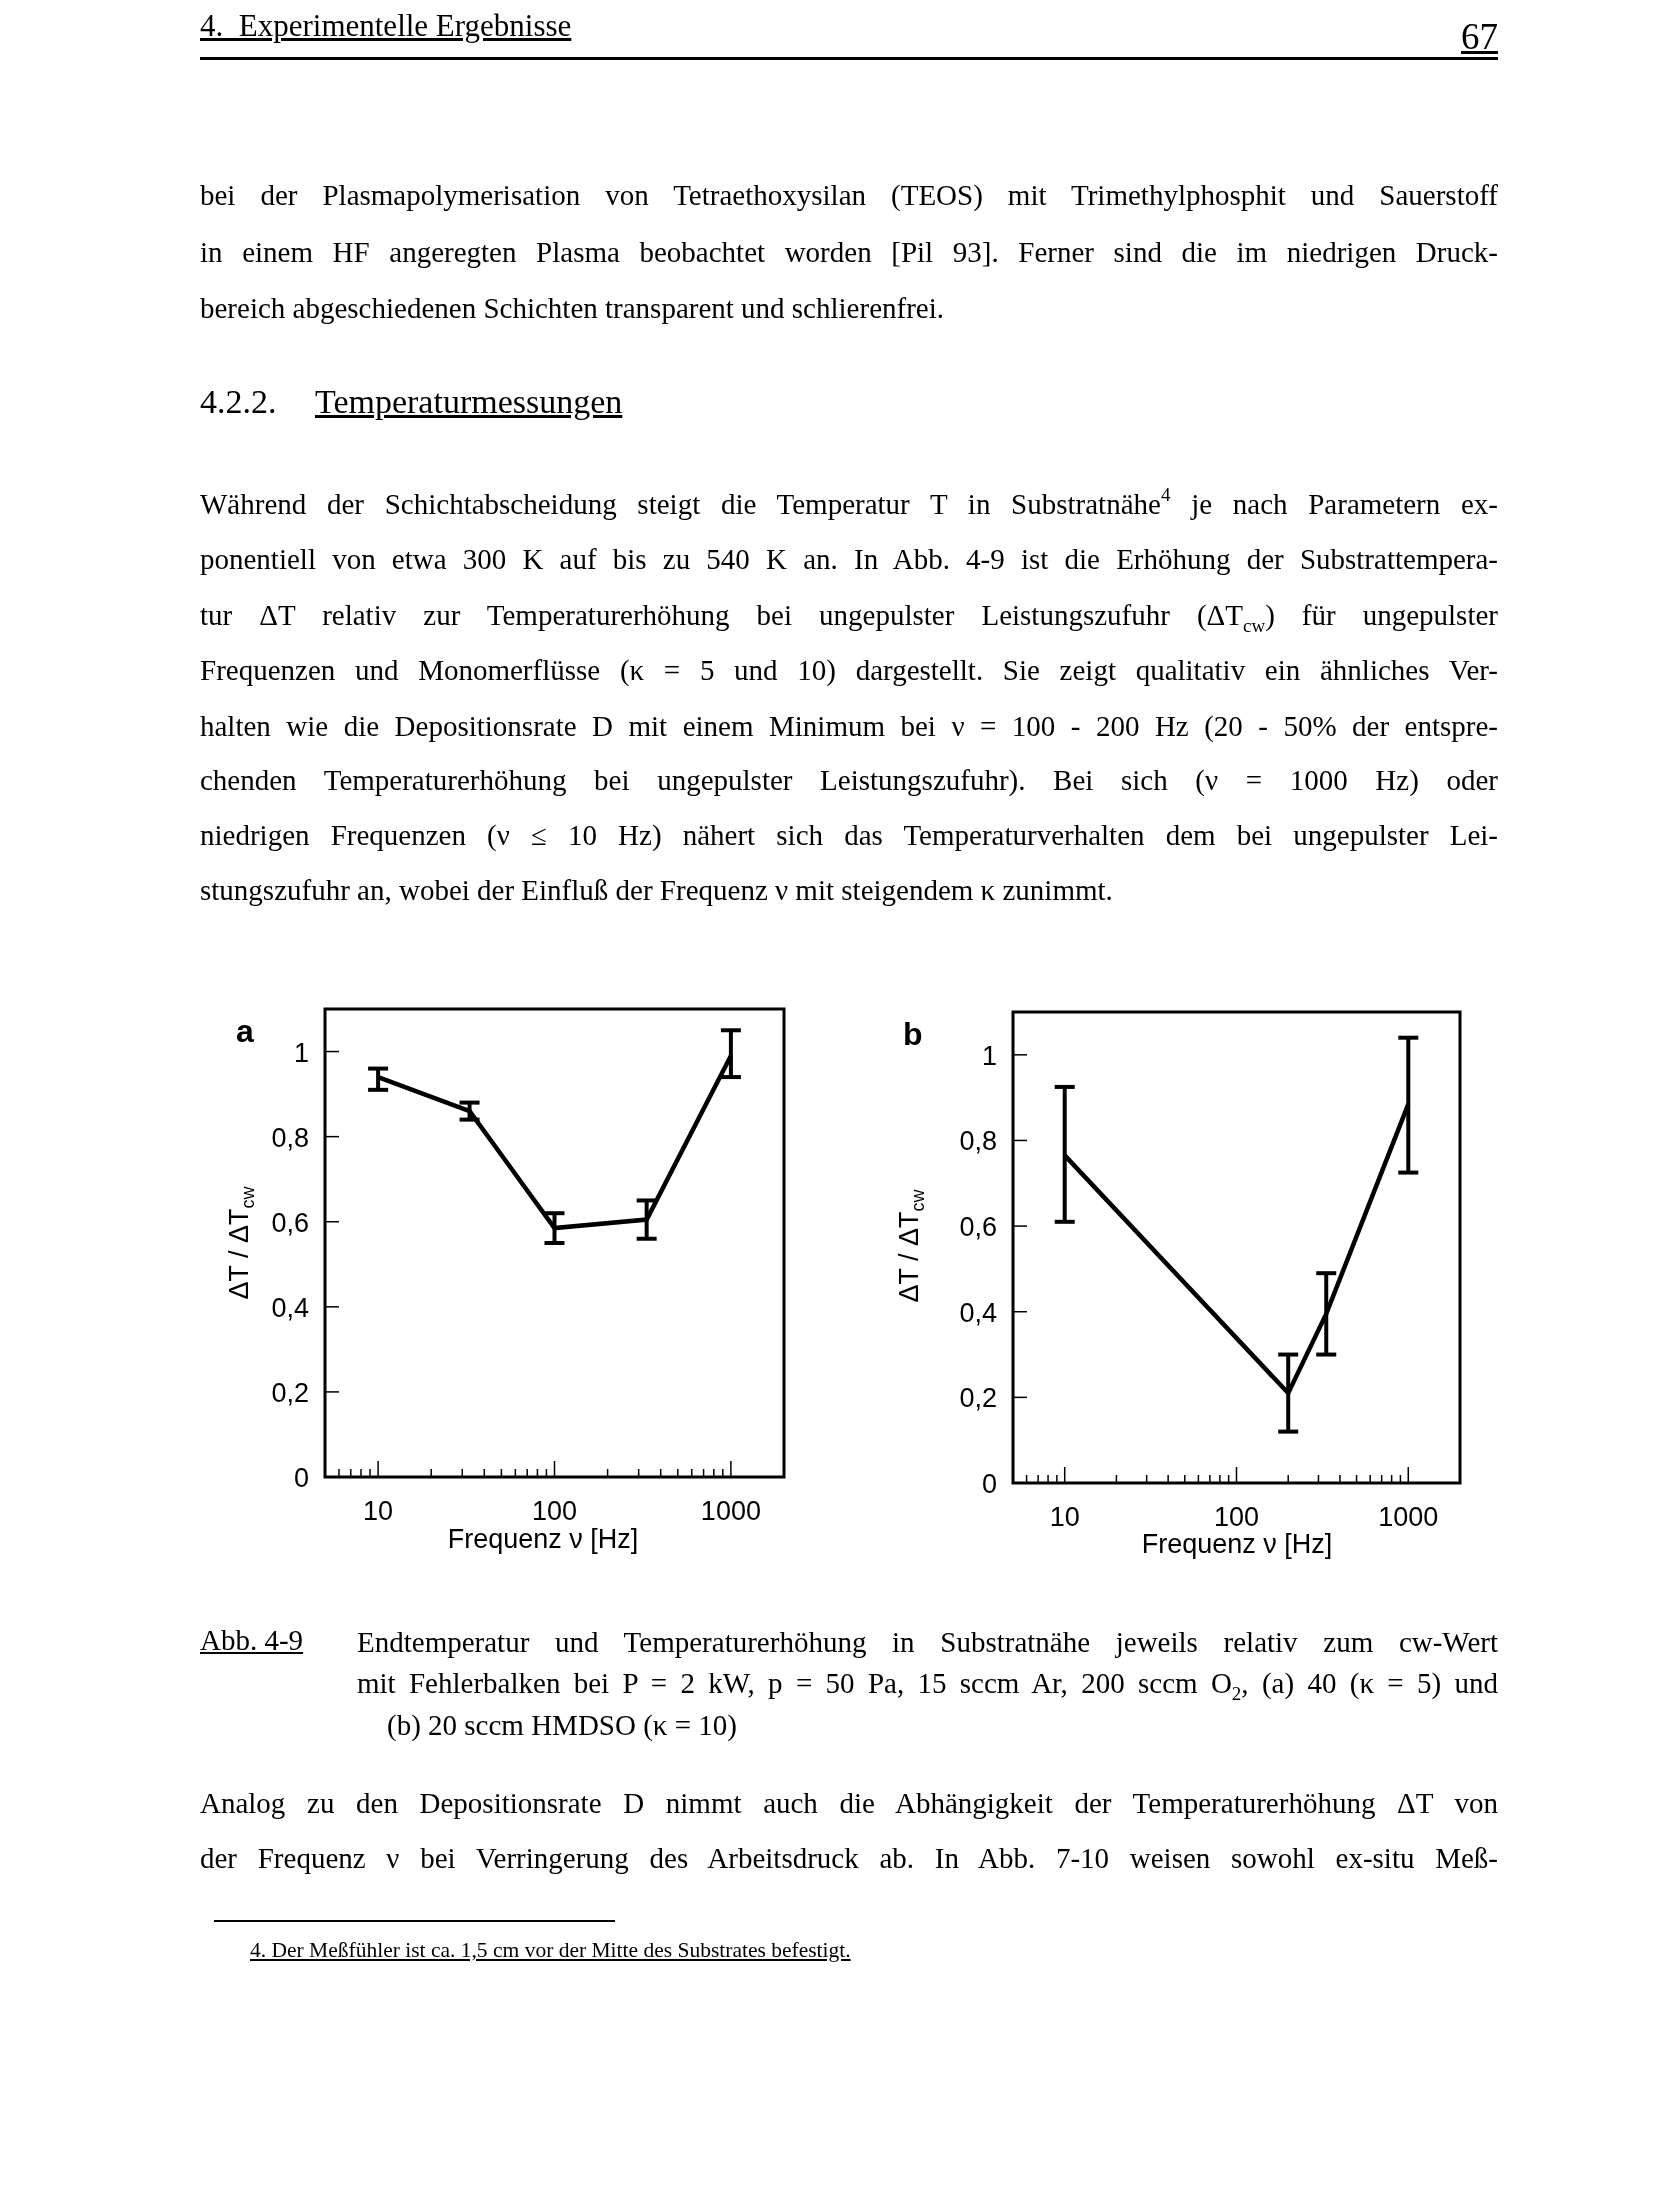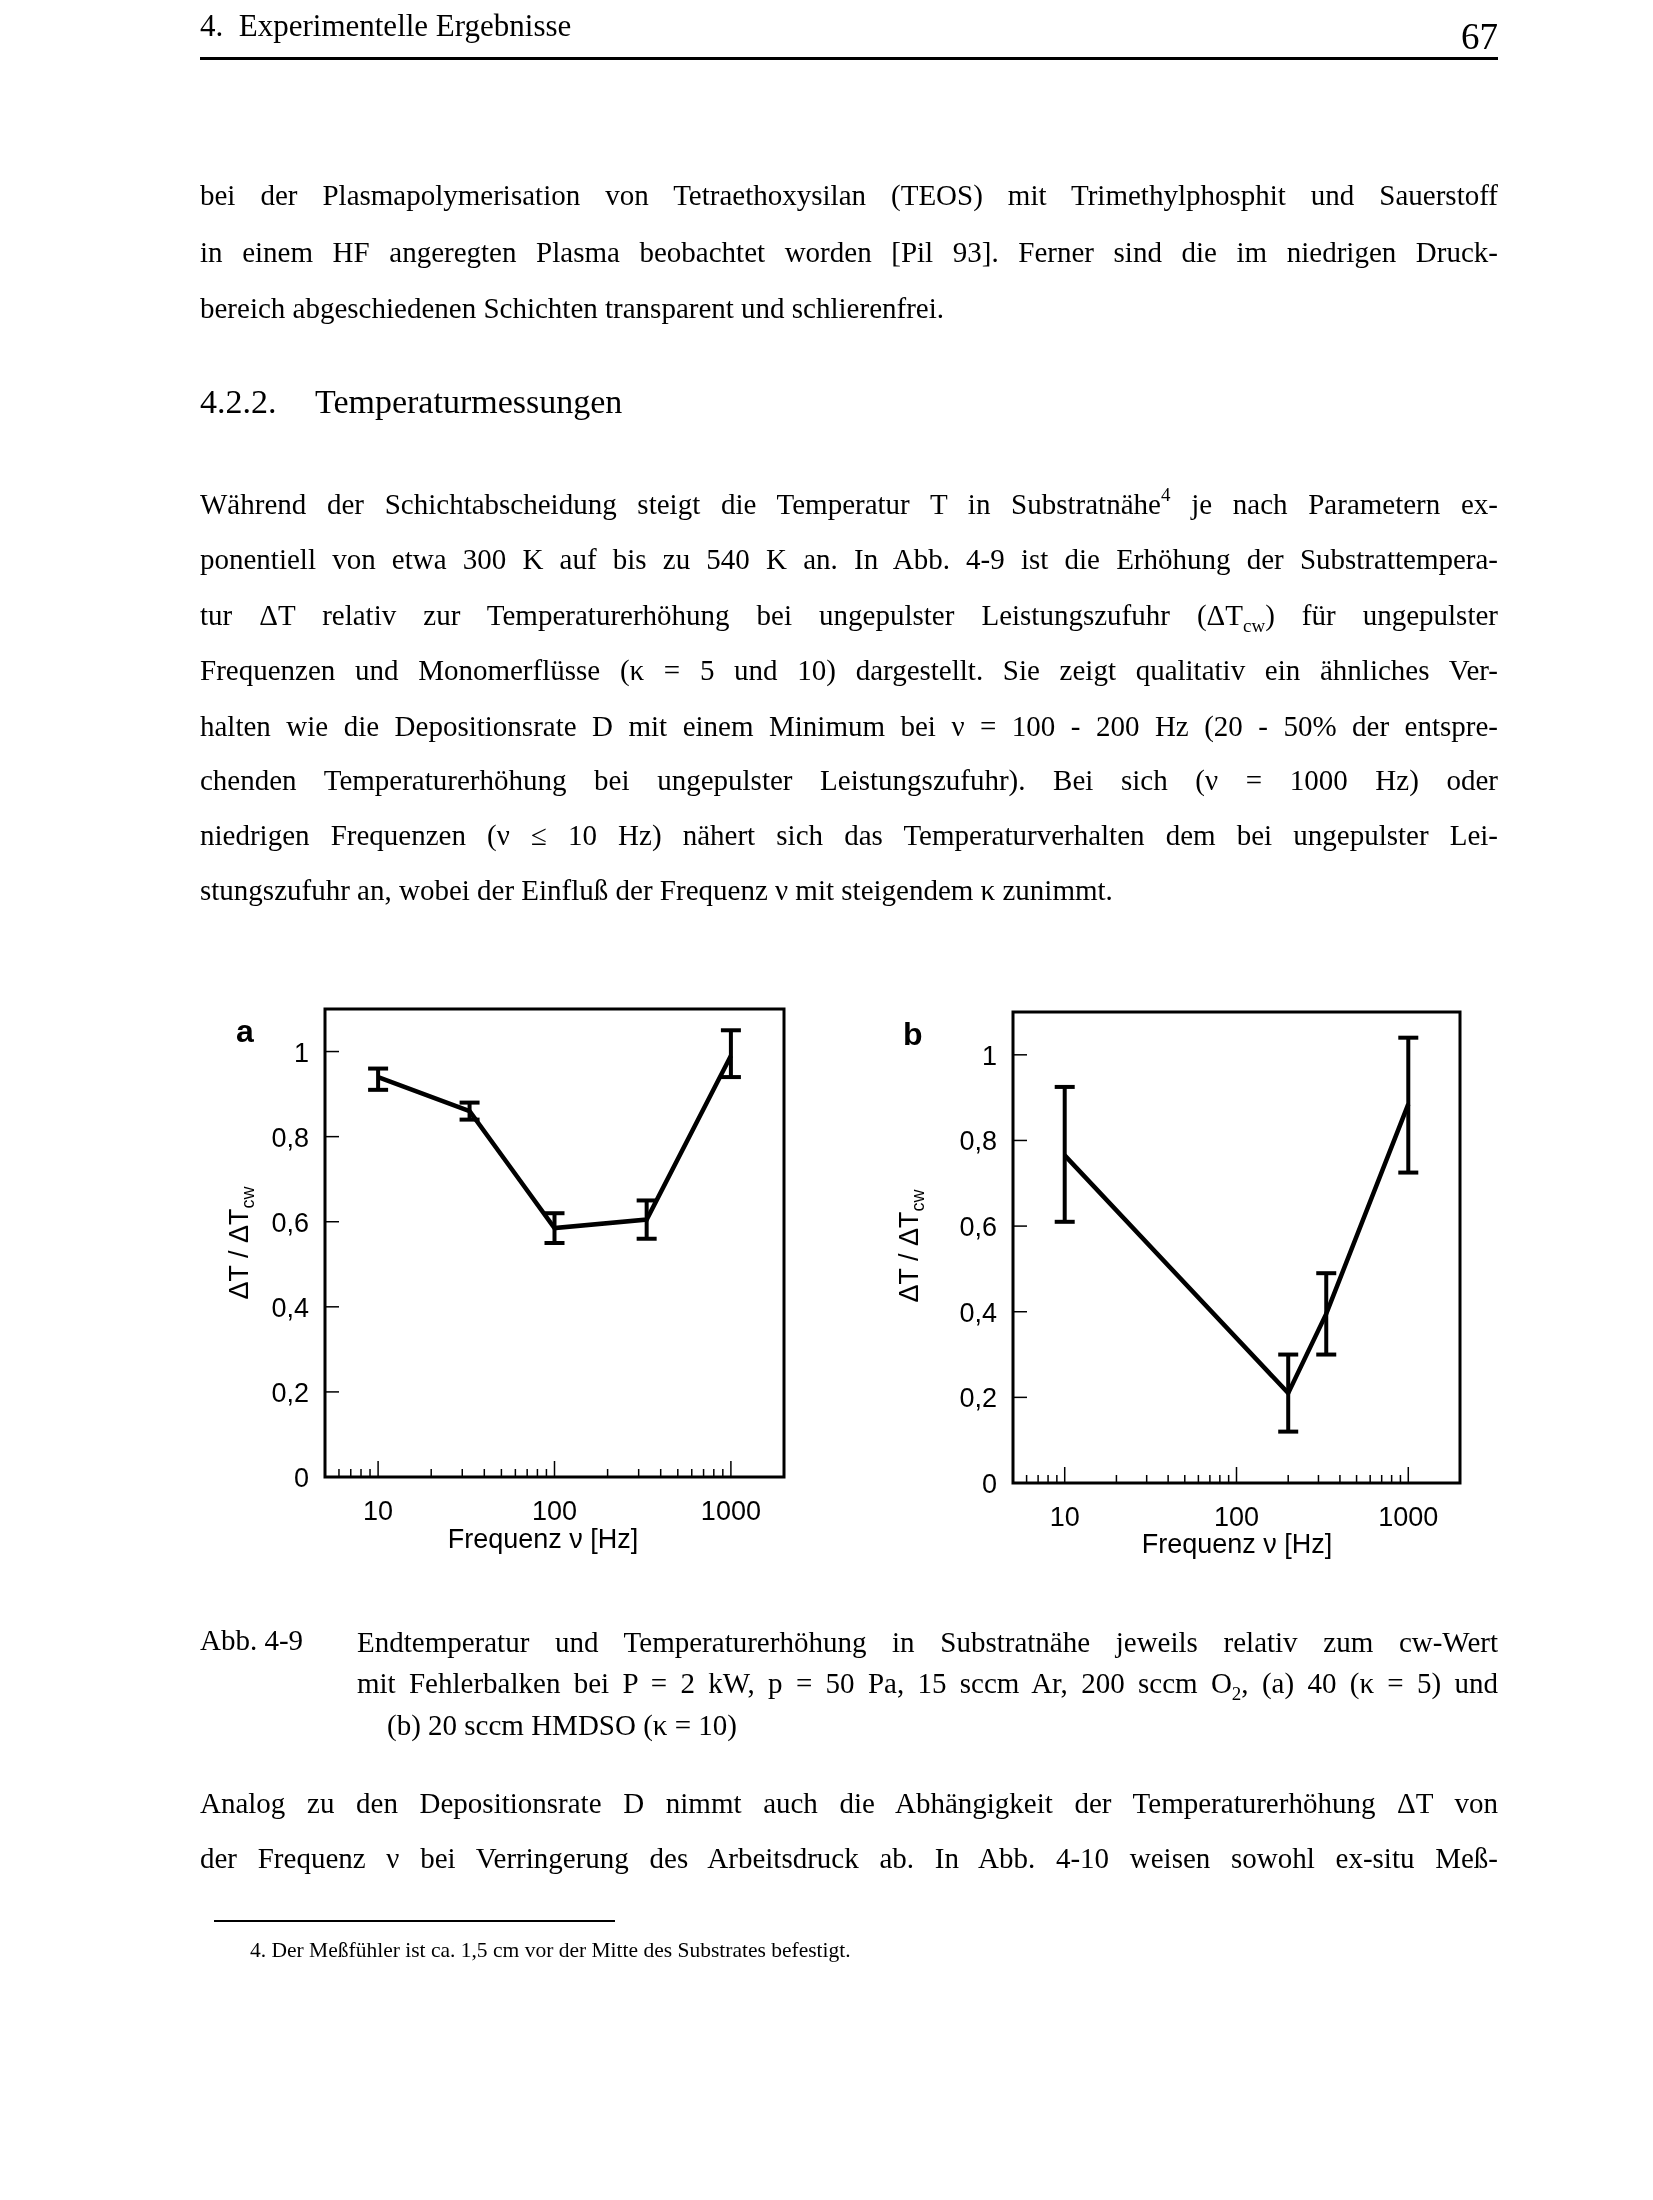--- a/index.html
+++ b/index.html
@@ -1,18 +1,18 @@
 <!DOCTYPE html>
 <html><head>
 <meta charset="utf-8">
 <style>
   html, body { margin: 0; padding: 0; background: #ffffff; }
   body { width: 1653px; height: 2200px; position: relative; overflow: hidden;
          font-family: "Liberation Serif", "DejaVu Serif", serif; color: #000; }
-  .abs { position: absolute; }
+  .abs { position: absolute; text-decoration: underline; }
   .header-title { left: 200px; top: 8px; font-size: 31px; white-space: pre; }
   .header-page { right: 155px; top: 15px; font-size: 37px; }
   .header-rule { left: 200px; top: 57px; width: 1298px; height: 3px; background: #000; }
   .line { position: absolute; left: 200px; width: 1298px; font-size: 29px; line-height: 36px;
           text-align: justify; text-align-last: justify; white-space: nowrap; }
   .line.last { text-align-last: left; }
   .heading { left: 200px; top: 383px; font-size: 34px; white-space: pre; }
   .heading .num { display: inline-block; width: 115px; }
   sup { font-size: 19px; vertical-align: 13px; line-height: 0; }
   sub { font-size: 19px; vertical-align: -7px; line-height: 0; }
@@ -205,17 +205,17 @@
 
 <div class="abs caption-label">Abb. 4-9</div>
 <div>
   <div class="caption-line" style="top:1624px">Endtemperatur und Temperaturerhöhung in Substratnähe jeweils relativ zum cw-Wert</div>
   <div class="caption-line" style="top:1665px"><span>mit Fehlerbalken bei P = 2 kW, p = 50 Pa, 15 sccm Ar, 200 sccm O</span><sub>2</sub><span>, (a) 40 (κ = 5) und</span></div>
   <div class="caption-line last" style="top:1707px">(b) 20 sccm HMDSO (κ = 10)</div>
 </div>
 
 <div>
   <div class="line" style="top:1785px">Analog zu den Depositionsrate D nimmt auch die Abhängigkeit der Temperaturerhöhung ΔT von</div>
-  <div class="line" style="top:1840px">der Frequenz ν bei Verringerung des Arbeitsdruck ab. In Abb. 4-10 weisen sowohl ex-situ Meß-</div>
+  <div class="line" style="top:1840px">der Frequenz ν bei Verringerung des Arbeitsdruck ab. In Abb. 7-10 weisen sowohl ex-situ Meß-</div>
 </div>
 
 <div class="abs footnote-rule"></div>
 <div class="abs footnote">4. Der Meßfühler ist ca. 1,5 cm vor der Mitte des Substrates befestigt.</div>
 
 </body></html>

